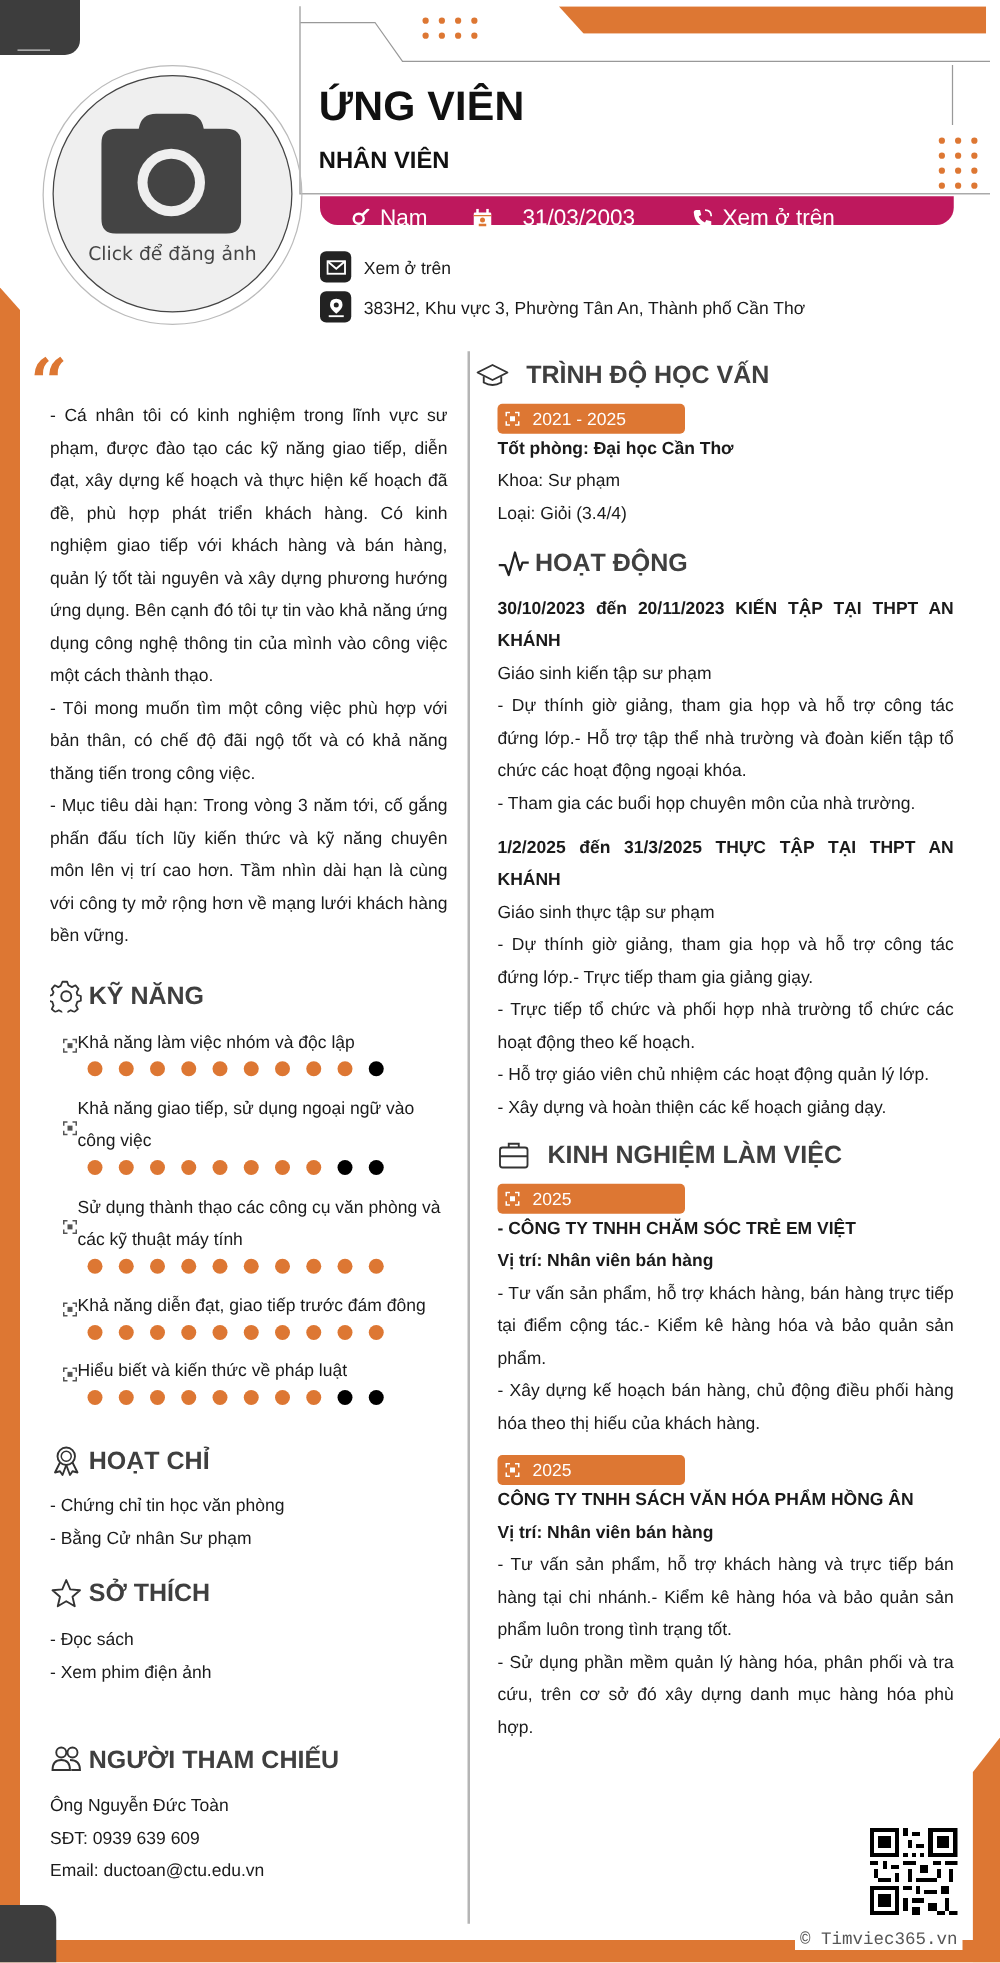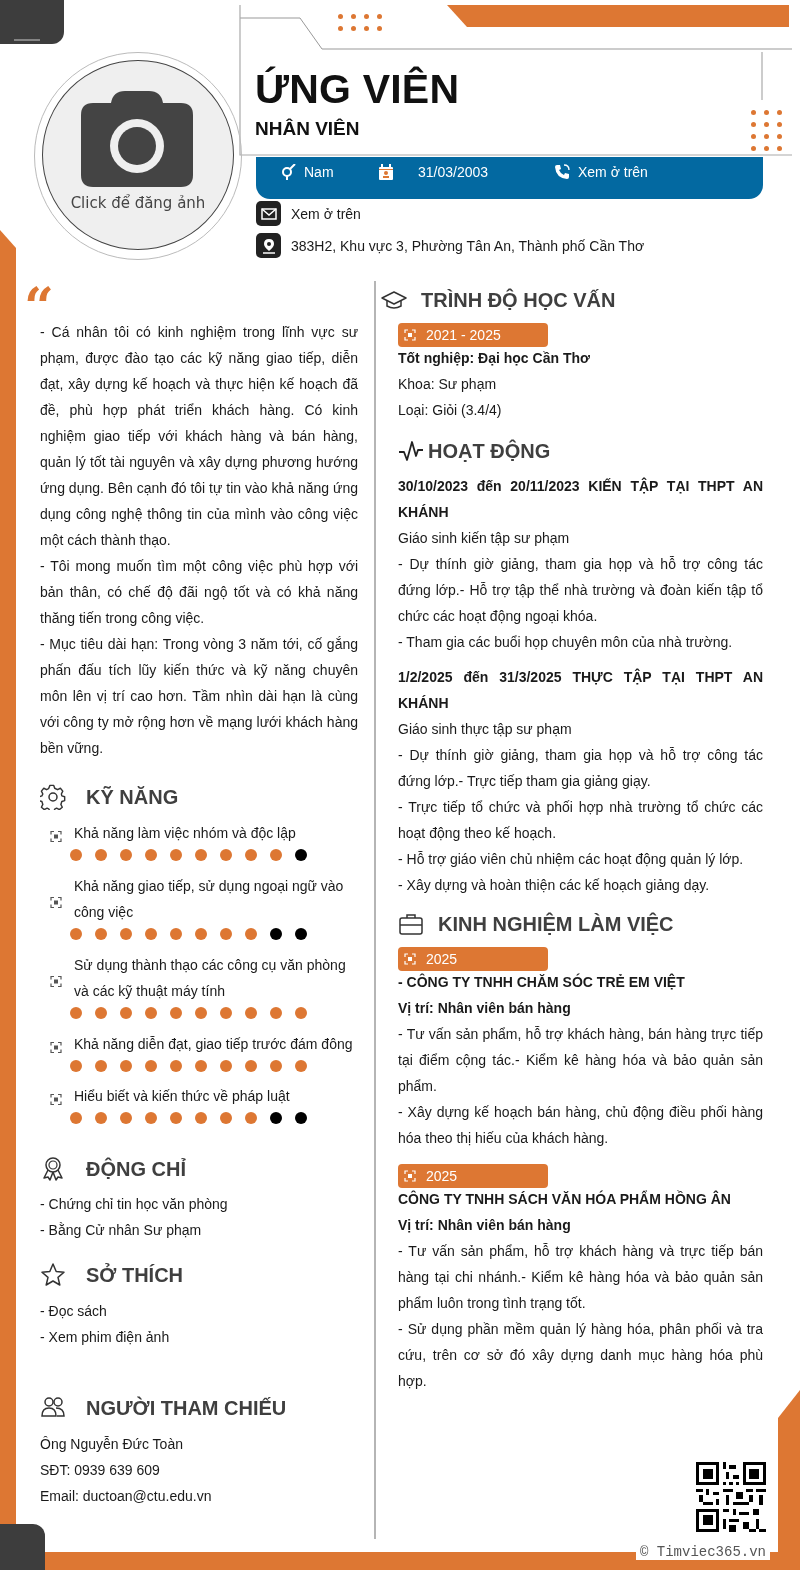--- a/index.html
+++ b/index.html
@@ -23,42 +23,42 @@
 
   svg.lines { position: absolute; left: 0; top: 0; }
 
   
   #photo-ring { left: 34px; top: 52px; width: 208px; height: 208px; border-radius: 50%; border: 1px solid #bbb; }
   #photo { left: 42px; top: 60px; width: 192px; height: 190px; border-radius: 50%; border: 1.5px solid #444; background: #efefef; cursor: pointer; }
   #photo .cam { position: absolute; left: 38px; top: 28px; width: 112px; height: 98px; }
   #photo-label { position: absolute; left: 0; width: 100%; top: 133px; text-align: center; font-family: "DejaVu Sans", sans-serif; font-size: 15px; color: #444; }
 
   
-  #name { left: 255px; top: 66px; font-size: 41px; font-weight: bold; color: #111; letter-spacing: 0.2px; }
+  #name { left: 255px; top: 66px; font-size: 33px; font-weight: bold; color: #111; letter-spacing: 0.2px; }
   #position { left: 255px; top: 118px; font-size: 19px; font-weight: bold; color: #111; }
-  #info-bar { left: 256px; top: 157px; width: 507px; height: 42px; background: #0369a1; border-radius: 0 0 14px 14px; color: #fff; font-size: 14px; }
+  #info-bar { left: 256px; top: 157px; width: 507px; height: 23px; background: #be185d; border-radius: 0 0 14px 14px; color: #fff; font-size: 18px; }
   #info-bar .item { position: absolute; top: 7px; display: flex; align-items: center; gap: 8px; }
   #info-bar svg { width: 16px; height: 16px; }
   .contact { left: 256px; display: flex; align-items: center; gap: 10px; font-size: 14px; color: #1a1a1a; }
   .contact .ico { width: 25px; height: 25px; background: #222; border-radius: 5px; display: flex; align-items: center; justify-content: center; }
   .contact .ico svg { width: 16px; height: 16px; }
 
   
   #col-divider { left: 374px; top: 281px; width: 2px; height: 1258px; background: #b5b5b5; }
 
   
   .quote { left: 24px; top: 281px; font-family: "DejaVu Serif", serif; font-size: 52px; font-weight: bold; color: #dd7733; line-height: 1; }
   .para { font-size: 14px; line-height: 26px; color: #1a1a1a; text-align: justify; }
   #objective { left: 40px; top: 319px; width: 318px; }
 
-  .sec-title { display: flex; align-items: center; gap: 20px; font-size: 20px; font-weight: bold; color: #3f3f3f; }
+  .sec-title { display: flex; align-items: center; gap: 5px; font-size: 20px; font-weight: bold; color: #3f3f3f; }
   .sec-title svg { width: 26px; height: 26px; }
 
   .skill { position: absolute; left: 50px; width: 310px; }
-  .skill .label { display: flex; gap: 12px; font-size: 14px; line-height: 26px; }
+  .skill .label { display: flex; gap: 0; font-size: 14px; line-height: 26px; }
   .skill .bullet { width: 12px; flex: 0 0 12px; margin-top: 7px; }
   .skill .rating { display: flex; gap: 13px; margin-left: 20px; margin-top: 3px; }
   .skill .rating span { width: 12px; height: 12px; border-radius: 50%; display: block; }
   .dot-on { background: #dd7733; }
   .dot-off { background: #000; }
 
   .line-list { font-size: 14px; line-height: 26px; }
 
   
   .year-badge { width: 150px; height: 24px; border-radius: 4px; background: #dd7733; color: #fff; font-size: 14px; display: flex; align-items: center; gap: 10px; padding-left: 6px; }
@@ -296,21 +296,21 @@
     </div>
 </div>
 
 <div class="abs sec-title" style="left:40px; top:1156px;">
   <svg viewBox="0 0 26 26">
     <circle cx="13" cy="9" r="7" fill="none" stroke="#333" stroke-width="1.5"></circle>
     <circle cx="13" cy="9" r="4" fill="none" stroke="#333" stroke-width="1.2"></circle>
     <polyline points="8,14 4,22 8,21 10,24 13,16" fill="none" stroke="#333" stroke-width="1.5" stroke-linejoin="round"></polyline>
     <polyline points="18,14 22,22 18,21 16,24 13,16" fill="none" stroke="#333" stroke-width="1.5" stroke-linejoin="round"></polyline>
   </svg>
-  <span>ĐỘNG CHỈ</span>
+  <span>HOẠT CHỈ</span>
 </div>
 <div class="abs line-list" style="left:40px; top:1191px;">
   <div>- Chứng chỉ tin học văn phòng</div>
   <div>- Bằng Cử nhân Sư phạm</div>
 </div>
 
 <div class="abs sec-title" style="left:40px; top:1262px;">
   <svg viewBox="0 0 26 26">
     <polygon points="13,2 16.2,9.5 24,10.2 18,15.4 19.8,23 13,19 6.2,23 8,15.4 2,10.2 9.8,9.5" fill="none" stroke="#333" stroke-width="1.5" stroke-linejoin="round"></polygon>
   </svg>
@@ -344,21 +344,21 @@
   <span>TRÌNH ĐỘ HỌC VẤN</span>
 </div>
 <div class="abs year-badge" style="left:398px; top:323px;">
   <svg viewBox="0 0 12 12">
       <path d="M1 4V1H4M8 1H11V4M11 8V11H8M4 11H1V8" fill="none" stroke="#fff" stroke-width="1.2"></path>
       <rect x="4" y="4" width="4" height="4" fill="#fff"></rect>
     </svg>
   <span>2021 - 2025</span>
 </div>
 <div class="abs line-list r-block" style="top:345px;">
-  <div class="bold">Tốt nghiệp: Đại học Cần Thơ</div>
+  <div class="bold">Tốt phòng: Đại học Cần Thơ</div>
   <div>Khoa: Sư phạm</div>
   <div>Loại: Giỏi (3.4/4)</div>
 </div>
 
 <div class="abs sec-title" style="left:398px; top:438px; gap:4px;">
   <svg viewBox="0 0 26 26">
     <polyline points="1,14 6,14 9,22 14,4 18,18 20,12 25,12" fill="none" stroke="#222" stroke-width="1.8" stroke-linejoin="round"></polyline>
   </svg>
   <span>HOẠT ĐỘNG</span>
 </div>

